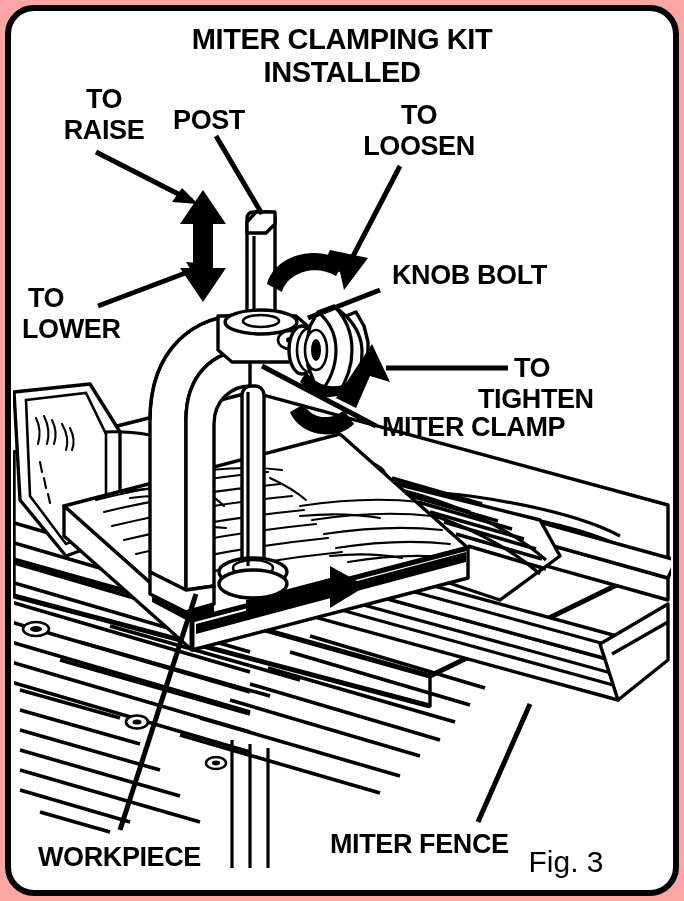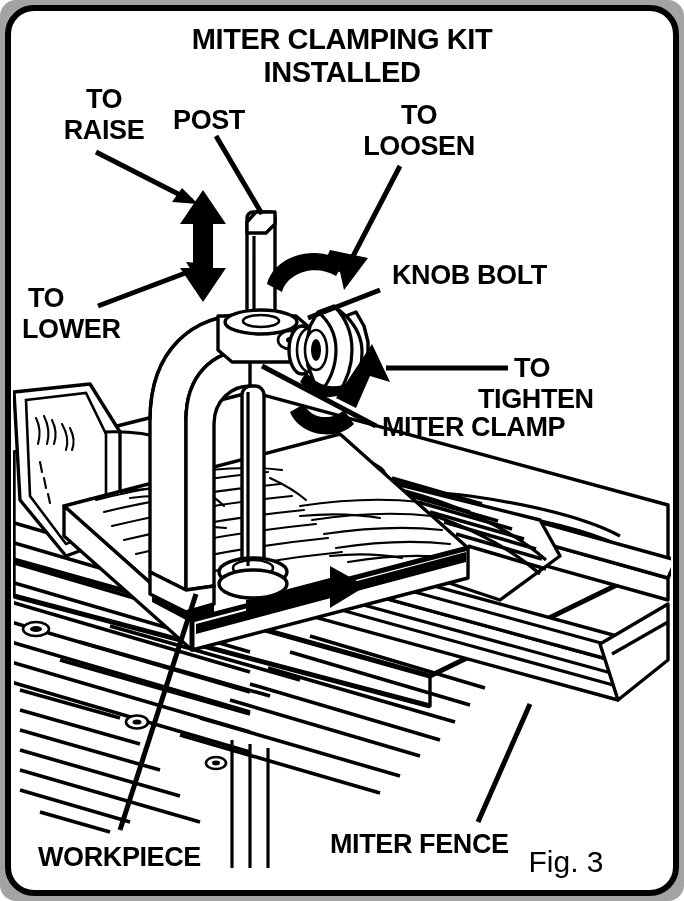--- a/index.html
+++ b/index.html
@@ -4,24 +4,23 @@
 <style>
   html, body {
     margin: 0;
     padding: 0;
     background: #ffffff;
   }
   #page {
     position: relative;
     width: 684px;
     height: 901px;
-    background: #a3a3a3;
+    background: #fca5a5;
     overflow: hidden;
     font-family: "Liberation Sans", sans-serif;
-    border-radius: 16px;
   }
   #figure-svg {
     position: absolute;
     left: 0;
     top: 0;
     width: 684px;
     height: 901px;
     display: block;
   }
   .lbl {

